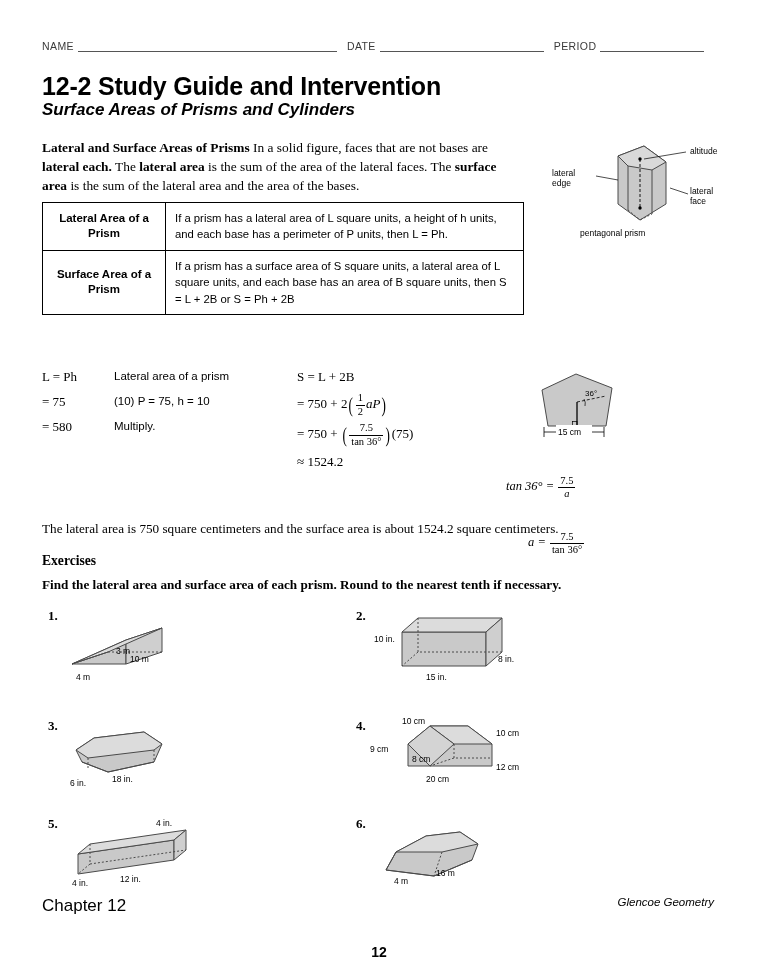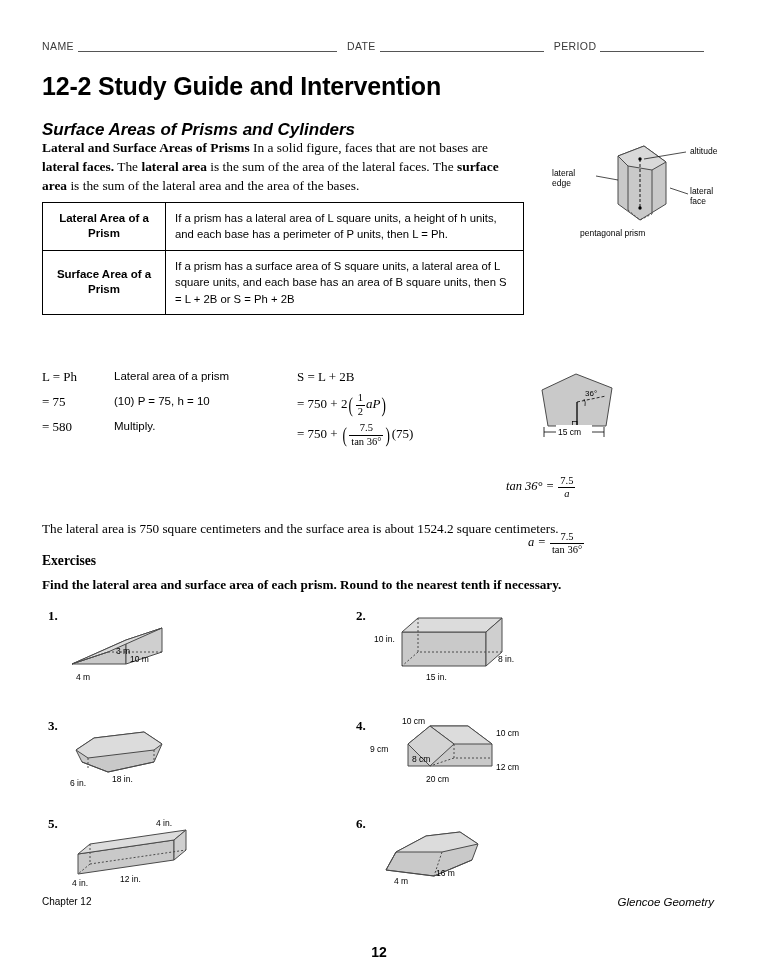--- a/index.html
+++ b/index.html
@@ -50,21 +50,21 @@
     position: absolute;
     top: 72px;
     left: 42px;
     font-family: "Liberation Sans", sans-serif;
     font-weight: bold;
     font-size: 25px;
     letter-spacing: -0.2px;
   }
   .subtitle {
     position: absolute;
-    top: 120px;
+    top: 100px;
     left: 42px;
     font-family: "Liberation Sans", sans-serif;
     font-weight: bold;
     font-style: italic;
     font-size: 17px;
   }
 
   
   .intro {
     position: absolute;
@@ -185,21 +185,21 @@
     font-size: 13px;
     font-weight: bold;
   }
 
   
   .footer-left {
     position: absolute;
     left: 42px;
     top: 896px;
     font-family: "Liberation Sans", sans-serif;
-    font-size: 10px;
+    font-size: 17px;
   }
   .footer-center {
     position: absolute;
     left: 0;
     right: 0;
     top: 944px;
     text-align: center;
     font-family: "Liberation Sans", sans-serif;
     font-weight: bold;
     font-size: 14px;
@@ -233,21 +233,21 @@
     <span class="lbl">DATE</span>
     <span class="rule rule-date"></span>
     <span class="lbl">PERIOD</span>
     <span class="rule rule-period"></span>
   </div>
 
   <div class="title">12-2 Study Guide and Intervention</div>
   <div class="subtitle">Surface Areas of Prisms and Cylinders</div>
 
   <div class="intro">
-    <b>Lateral and Surface Areas of Prisms</b><span> In a solid figure, faces that are not bases are </span><b>lateral faces.</b><span> The </span><b>lateral area</b><span> is the sum of the area of the lateral faces. The </span><b>surface area</b><span> is the sum of the lateral area and the area of the bases.</span>
+    <b>Lateral and Surface Areas of Prisms</b><span> In a solid figure, faces that are not bases are </span><b>lateral each.</b><span> The </span><b>lateral area</b><span> is the sum of the area of the lateral faces. The </span><b>surface area</b><span> is the sum of the lateral area and the area of the bases.</span>
   </div>
 
   <div class="fig" style="left:540px; top:132px;">
     <svg width="190" height="110" viewBox="0 0 190 110">
 
       <polygon points="78,24 104,14 126,30 126,72 100,88 78,72" fill="#c9c9c9" stroke="#4a4a4a" stroke-width="1"></polygon>
       <polygon points="78,24 104,14 126,30 112,38 88,34" fill="#d9d9d9" stroke="#4a4a4a" stroke-width="1"></polygon>
       <polyline points="88,34 88,78" fill="none" stroke="#4a4a4a" stroke-width="1"></polyline>
       <polyline points="112,38 112,82" fill="none" stroke="#4a4a4a" stroke-width="1"></polyline>
       <polyline points="88,78 100,88 112,82" fill="none" stroke="#4a4a4a" stroke-width="1" stroke-dasharray="2,2"></polyline>
@@ -294,20 +294,21 @@
       <div class="line">Multiply.</div>
     </div>
     <div class="col-c">
       <div class="line">S = L + 2B</div>
       <div class="line tall">
         <span>= 750 + 2</span><span class="paren-big">(</span><span class="frac"><span class="num">1</span><span class="den">2</span></span><span class="it">aP</span><span class="paren-big">)</span>
       </div>
       <div class="line tall">
         <span>= 750 + </span><span class="paren-big">(</span><span class="frac"><span class="num">7.5</span><span class="den">tan 36°</span></span><span class="paren-big">)</span><span>(75)</span>
       </div>
+      <div class="line">≈ 1524.2</div>
     </div>
   </div>
 
   <div class="fig" style="left:528px; top:368px;">
     <svg width="120" height="80" viewBox="0 0 120 80">
       <polygon points="48,6 84,20 78,58 20,58 14,22" fill="#c9c9c9" stroke="#4a4a4a" stroke-width="1"></polygon>
       <line x1="49" y1="34" x2="49" y2="58" stroke="#000" stroke-width="0.8"></line>
       <line x1="49" y1="34" x2="78" y2="28" stroke="#000" stroke-width="0.8" stroke-dasharray="3,2"></line>
       <line x1="49" y1="34" x2="49" y2="58" stroke="#000" stroke-width="0.8"></line>
       <rect x="44.5" y="53.5" width="4.5" height="4.5" fill="none" stroke="#000" stroke-width="0.7"></rect>

